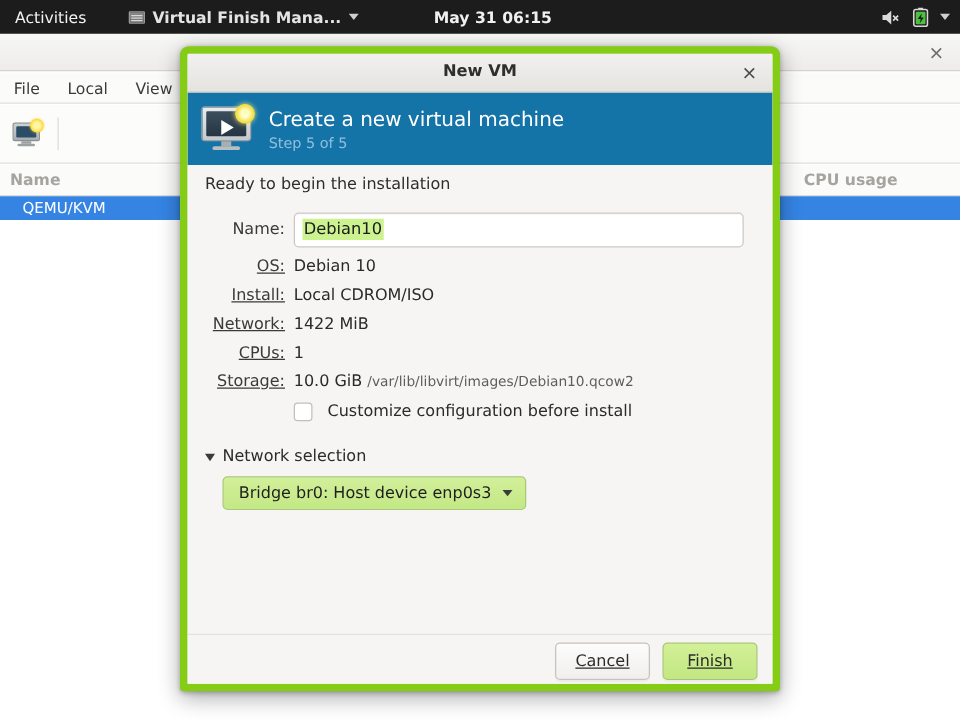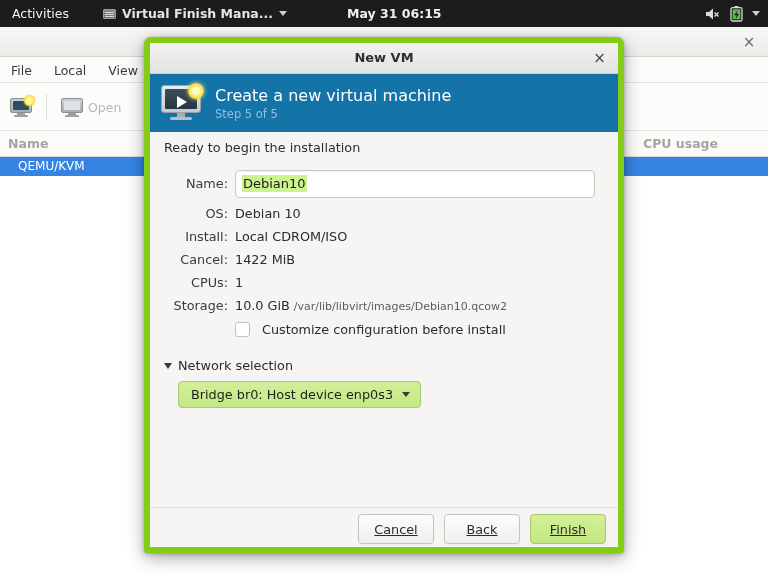--- a/index.html
+++ b/index.html
@@ -384,20 +384,21 @@
     width: 480px;
     height: 23px;
     font-size: 12.8px;
   }
   .sum-row .lbl {
     position: absolute;
     left: 0;
     width: 78px;
     text-align: right;
     color: #3a3a38;
+    text-decoration: underline;
   }
   .sum-row .val {
     position: absolute;
     left: 85px;
     color: #2a2a28;
   }
   .sum-row .sub {
     font-size: 11px;
     color: #5d5d5a;
     margin-left: 4px;
@@ -534,30 +535,20 @@
       <span class="monitor-ico newvm">
         <span class="screen">
             <span class="screen-in"></span>
           </span>
         <span class="stand"></span>
           <span class="base"></span>
         <span class="spark"></span>
       </span>
     </div>
     <div class="tb-sep"></div>
-    <div class="tool-btn">
-      <span class="monitor-ico">
-        <span class="screen">
-            <span class="screen-in"></span>
-          </span>
-        <span class="stand"></span>
-          <span class="base"></span>
-      </span>
-      <span class="tool-label">Open</span>
-    </div>
   </div>
 
   <div id="bg-colhdr">
     <div class="colhdr-name">Name</div>
     <div class="colhdr-cpu">CPU usage</div>
   </div>
 
   <div id="bg-row">
     <div class="rowtext">QEMU/KVM</div>
   </div>
@@ -598,21 +589,21 @@
 
     <div class="sum-row" style="top:74px">
       <span class="lbl">OS:</span>
       <span class="val">Debian 10</span>
     </div>
     <div class="sum-row" style="top:97px">
       <span class="lbl">Install:</span>
       <span class="val">Local CDROM/ISO</span>
     </div>
     <div class="sum-row" style="top:120px">
-      <span class="lbl">Cancel:</span>
+      <span class="lbl">Network:</span>
       <span class="val">1422 MiB</span>
     </div>
     <div class="sum-row" style="top:143px">
       <span class="lbl">CPUs:</span>
       <span class="val">1</span>
     </div>
     <div class="sum-row" style="top:166px">
       <span class="lbl">Storage:</span>
       <span class="val"><span>10.0 GiB</span><span class="sub">/var/lib/libvirt/images/Debian10.qcow2</span></span>
     </div>
@@ -630,18 +621,17 @@
       <div id="net-combo">
         <span>Bridge br0: Host device enp0s3</span>
         <span class="tri"></span>
       </div>
     </div>
   </div>
 
   <div id="dlg-footer">
     <div id="btnbar">
       <div class="btn">Cancel</div>
-      <div class="btn">Back</div>
       <div class="btn suggested">Finish</div>
     </div>
   </div>
 
 </div>
 
 </body></html>

